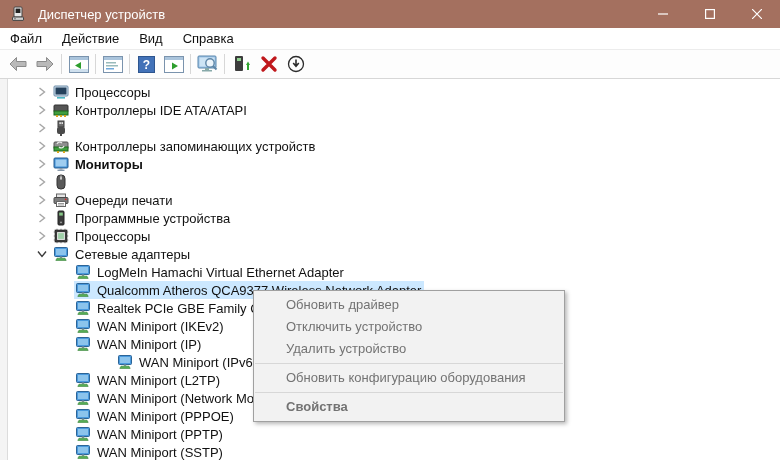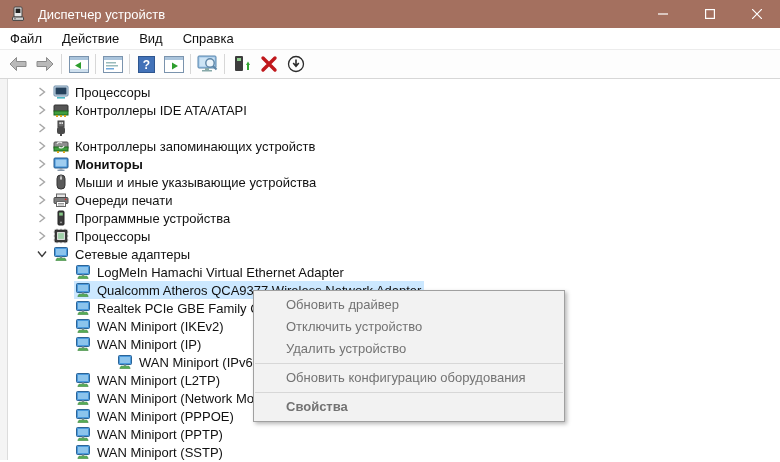--- a/index.html
+++ b/index.html
@@ -286,21 +286,20 @@
             </svg>
           </span>
           <span class="rowcontent">
             <span class="nodeicon" style="display: inline-flex;">
               <svg width="16" height="16" viewBox="0 0 16 16">
                 <rect x="4" y="1" width="8" height="14" rx="3.6" fill="#5a5a5a" stroke="#333"></rect>
                 <line x1="8" y1="1.5" x2="8" y2="5.5" stroke="#ddd" stroke-width="1"></line>
                 <rect x="7.3" y="3" width="1.4" height="2.6" rx="0.7" fill="#ddd"></rect>
               </svg>
             </span>
-            <span>Мыши и иные указывающие устройства</span>
           </span>
         </div>
         <div class="row" style="padding-left: 24px;">
           <span class="chev">
             <svg width="10" height="12" viewBox="0 0 10 12">
               <polyline points="2.5,2 7.5,6 2.5,10" fill="none" stroke="#a6a6a6" stroke-width="1.4"></polyline>
             </svg>
           </span>
           <span class="rowcontent">
             <span class="nodeicon" style="display: inline-flex;">

